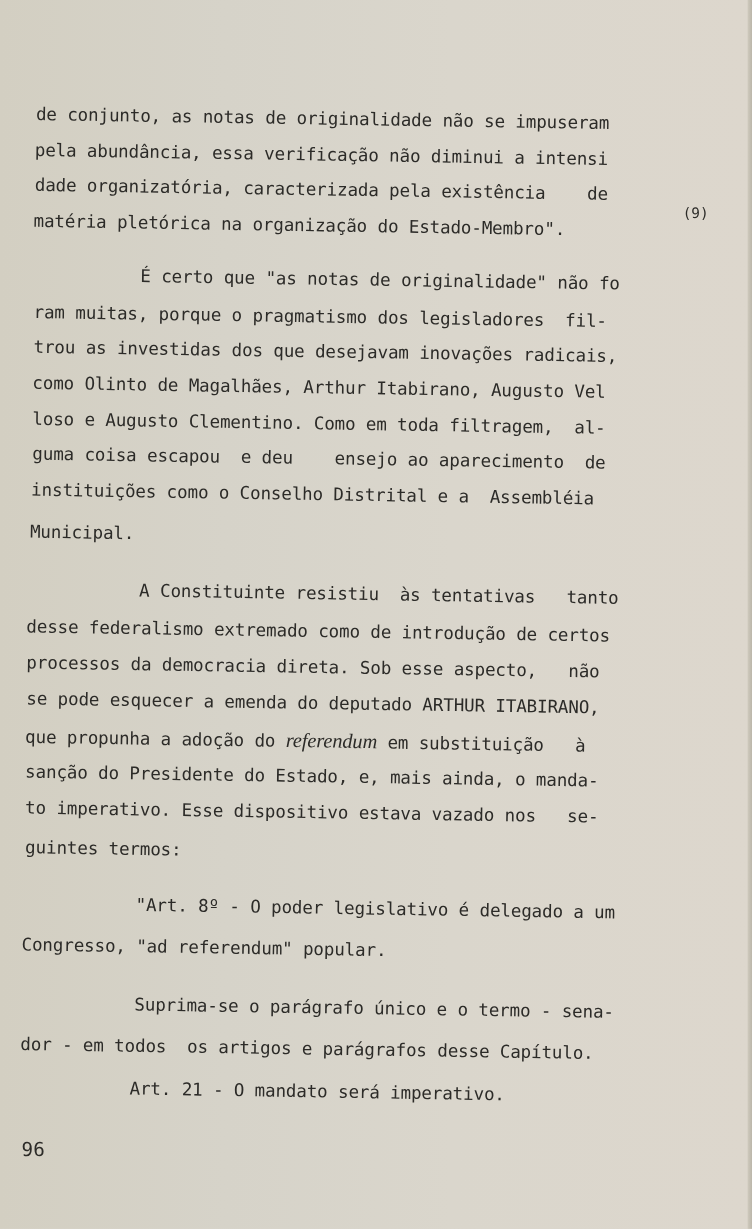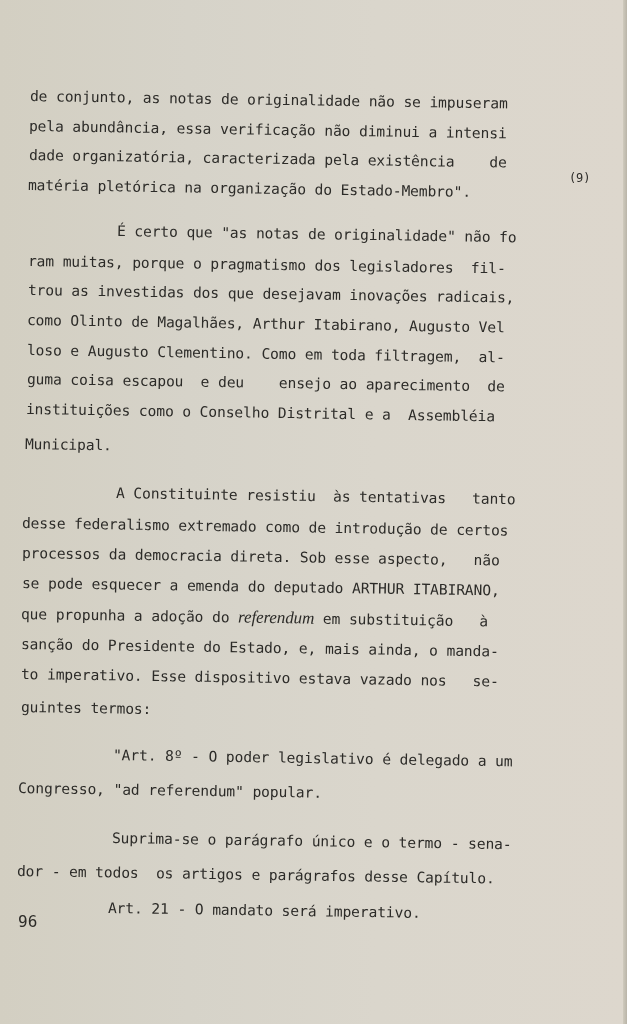--- a/index.html
+++ b/index.html
@@ -34,21 +34,21 @@
     transform-origin: left center;
   }
   .line .it {
     font-family: "Liberation Serif", "DejaVu Serif", serif;
     font-style: italic;
     font-size: 17px;
   }
   .page-number {
     position: absolute;
     left: 18px;
-    top: 912px;
+    top: 948px;
     font-family: "DejaVu Sans Mono", "Liberation Mono", monospace;
     font-size: 16px;
   }
   .ref {
     font-size: 12px;
   }
 </style>
 </head>
 <body>
 

